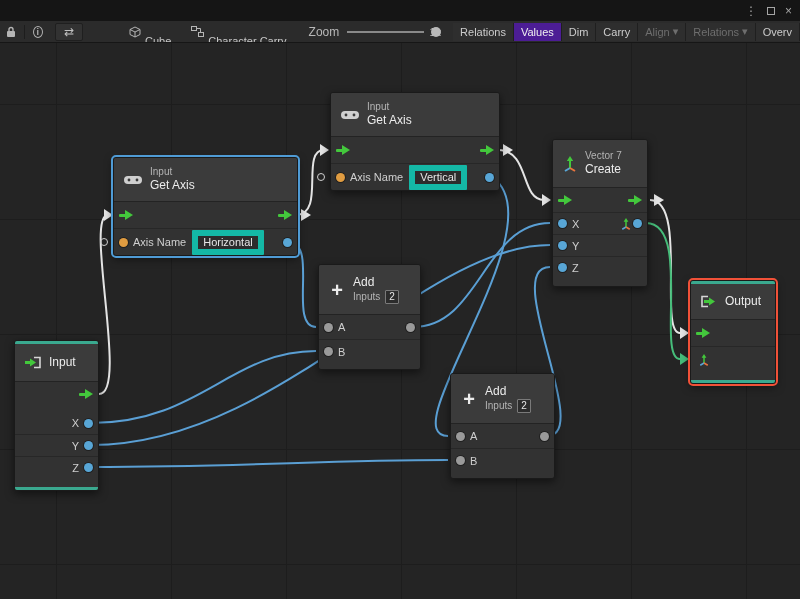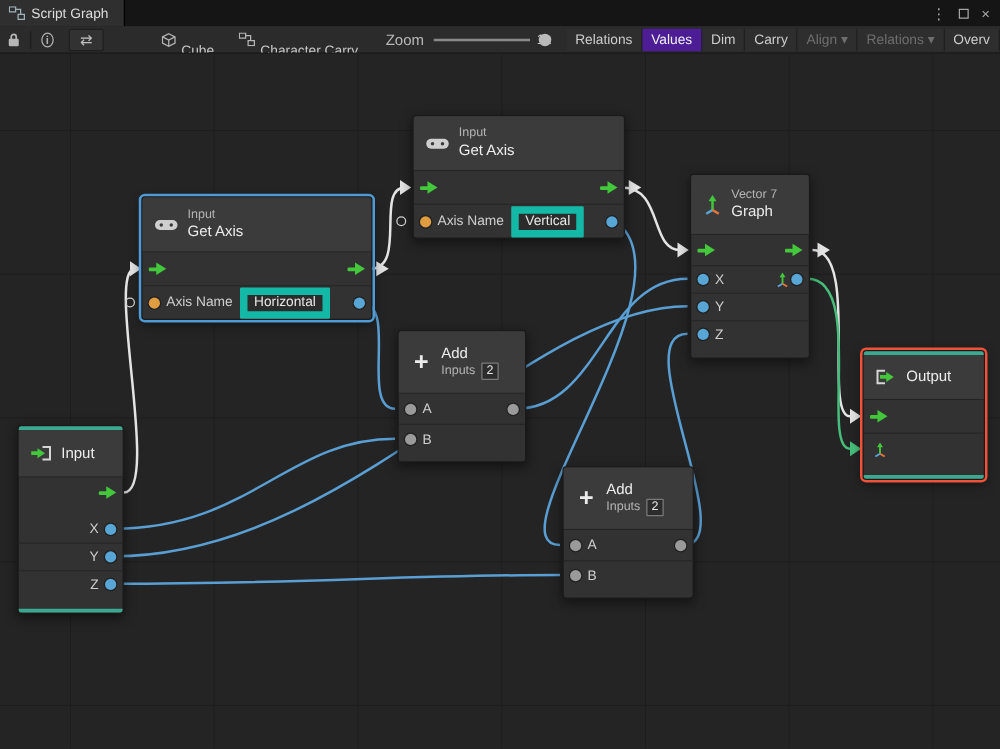--- a/index.html
+++ b/index.html
@@ -92,28 +92,20 @@
   .pa.l{left:5px} .pa.r{right:5px}
   .hollow { position:absolute; width:8px; height:8px; border:1.5px solid #cfcfcf;
             border-radius:50%; z-index:3; background:transparent; }
   .axes-abs { position:absolute; right:15px; top:50%; margin-top:-6px; }
   .axes-left { position:absolute; left:7px; top:50%; margin-top:-6px; }
 </style>
 </head>
 <body>
 
 <div class="titlebar">
-  <div class="tab">
-    <svg width="13" height="11" viewBox="0 0 13 11">
-      <rect x="0.5" y="0.5" width="5" height="4" fill="none" stroke="#9fb2bb"></rect>
-      <rect x="7.5" y="6.5" width="5" height="4" fill="none" stroke="#9fb2bb"></rect>
-      <path d="M5.5 2.5 H9.5 V6.5" stroke="#9fb2bb" fill="none"></path>
-    </svg>
-    <span>Script Graph</span>
-  </div>
   <div class="winbtns">
     <span class="wbtn">⋮</span>
     <span class="wbtn"><span class="sqbox"></span></span>
     <span class="wbtn">×</span>
   </div>
 </div>
 
 <div class="toolbar">
   <span class="ticon">
     <svg width="10" height="12" viewBox="0 0 10 12">
@@ -311,21 +303,21 @@
   <div class="node" style="left:552px;top:96px;width:96px">
     <div class="nhead" style="height:48px">
       <svg width="16" height="16" viewBox="0 0 16 16">
         <line x1="8" y1="12" x2="8" y2="4" stroke="#43c83c" stroke-width="2"></line>
         <polygon points="8,0 4.8,5 11.2,5" fill="#43c83c"></polygon>
         <line x1="8" y1="12" x2="3" y2="15" stroke="#58a6d6" stroke-width="2"></line>
         <line x1="8" y1="12" x2="13" y2="15" stroke="#e8743d" stroke-width="2"></line>
       </svg>
       <div>
         <div class="nkind">Vector 7</div>
-        <div class="ntitle">Graph</div>
+        <div class="ntitle">Create</div>
       </div>
     </div>
     <div class="nbody" style="padding-bottom:8px">
       <div class="nrow r24">
         <span class="pa l"></span>
         <span class="pa r"></span>
       </div>
       <div class="nrow r22">
         <span class="dot blue l"></span>
         <span class="plabel">X</span>
@@ -371,21 +363,21 @@
         <span class="dot blue r"></span>
       </div>
       <div class="nrow r22" style="justify-content:flex-end">
         <span class="plabel">Z</span>
         <span class="dot blue r"></span>
       </div>
     </div>
     <div class="cap bot"></div>
   </div>
 
-  <div class="node sel-red" style="left:690px;top:237px;width:98px;padding-bottom:3px">
+  <div class="node sel-red" style="left:690px;top:237px;width:86px;padding-bottom:3px">
     <div class="cap top"></div>
     <div class="nhead" style="height:36px;margin-top:3px">
       <svg width="18" height="13" viewBox="0 0 18 13">
         <polyline points="8,1.5 2,1.5 2,11.5 8,11.5" fill="none" stroke="#d6d6d6" stroke-width="1.6"></polyline>
         <rect x="4" y="5" width="6" height="3" fill="#43c83c"></rect>
         <polygon points="9,2.5 15,6.5 9,10.5" fill="#43c83c"></polygon>
       </svg>
       <div class="ntitle">Output</div>
     </div>
     <div class="nbody" style="padding-bottom:8px">

